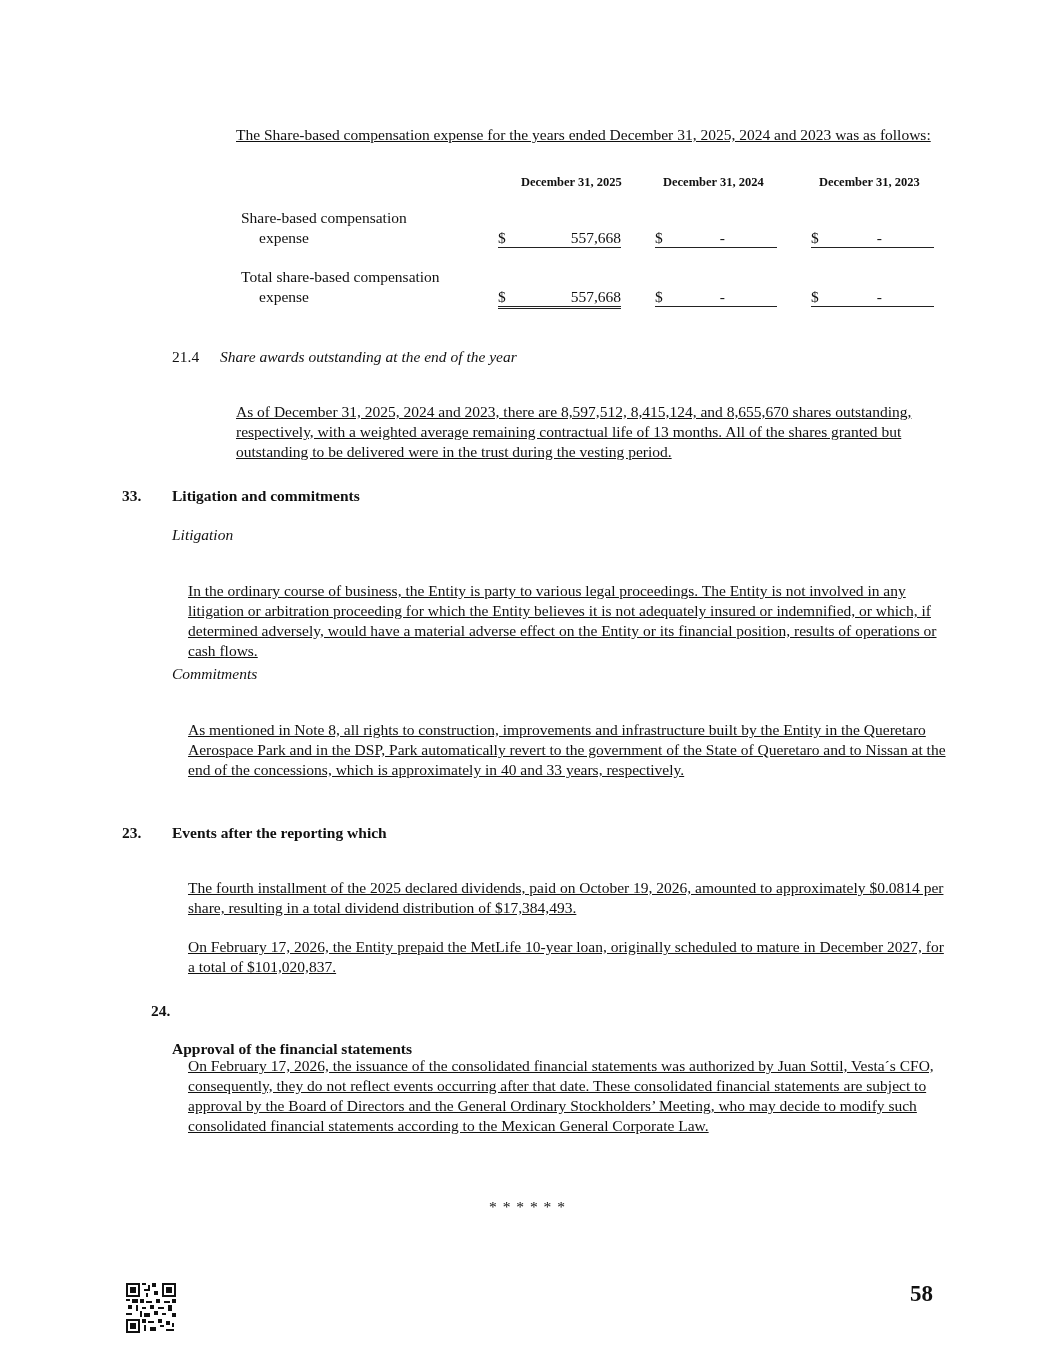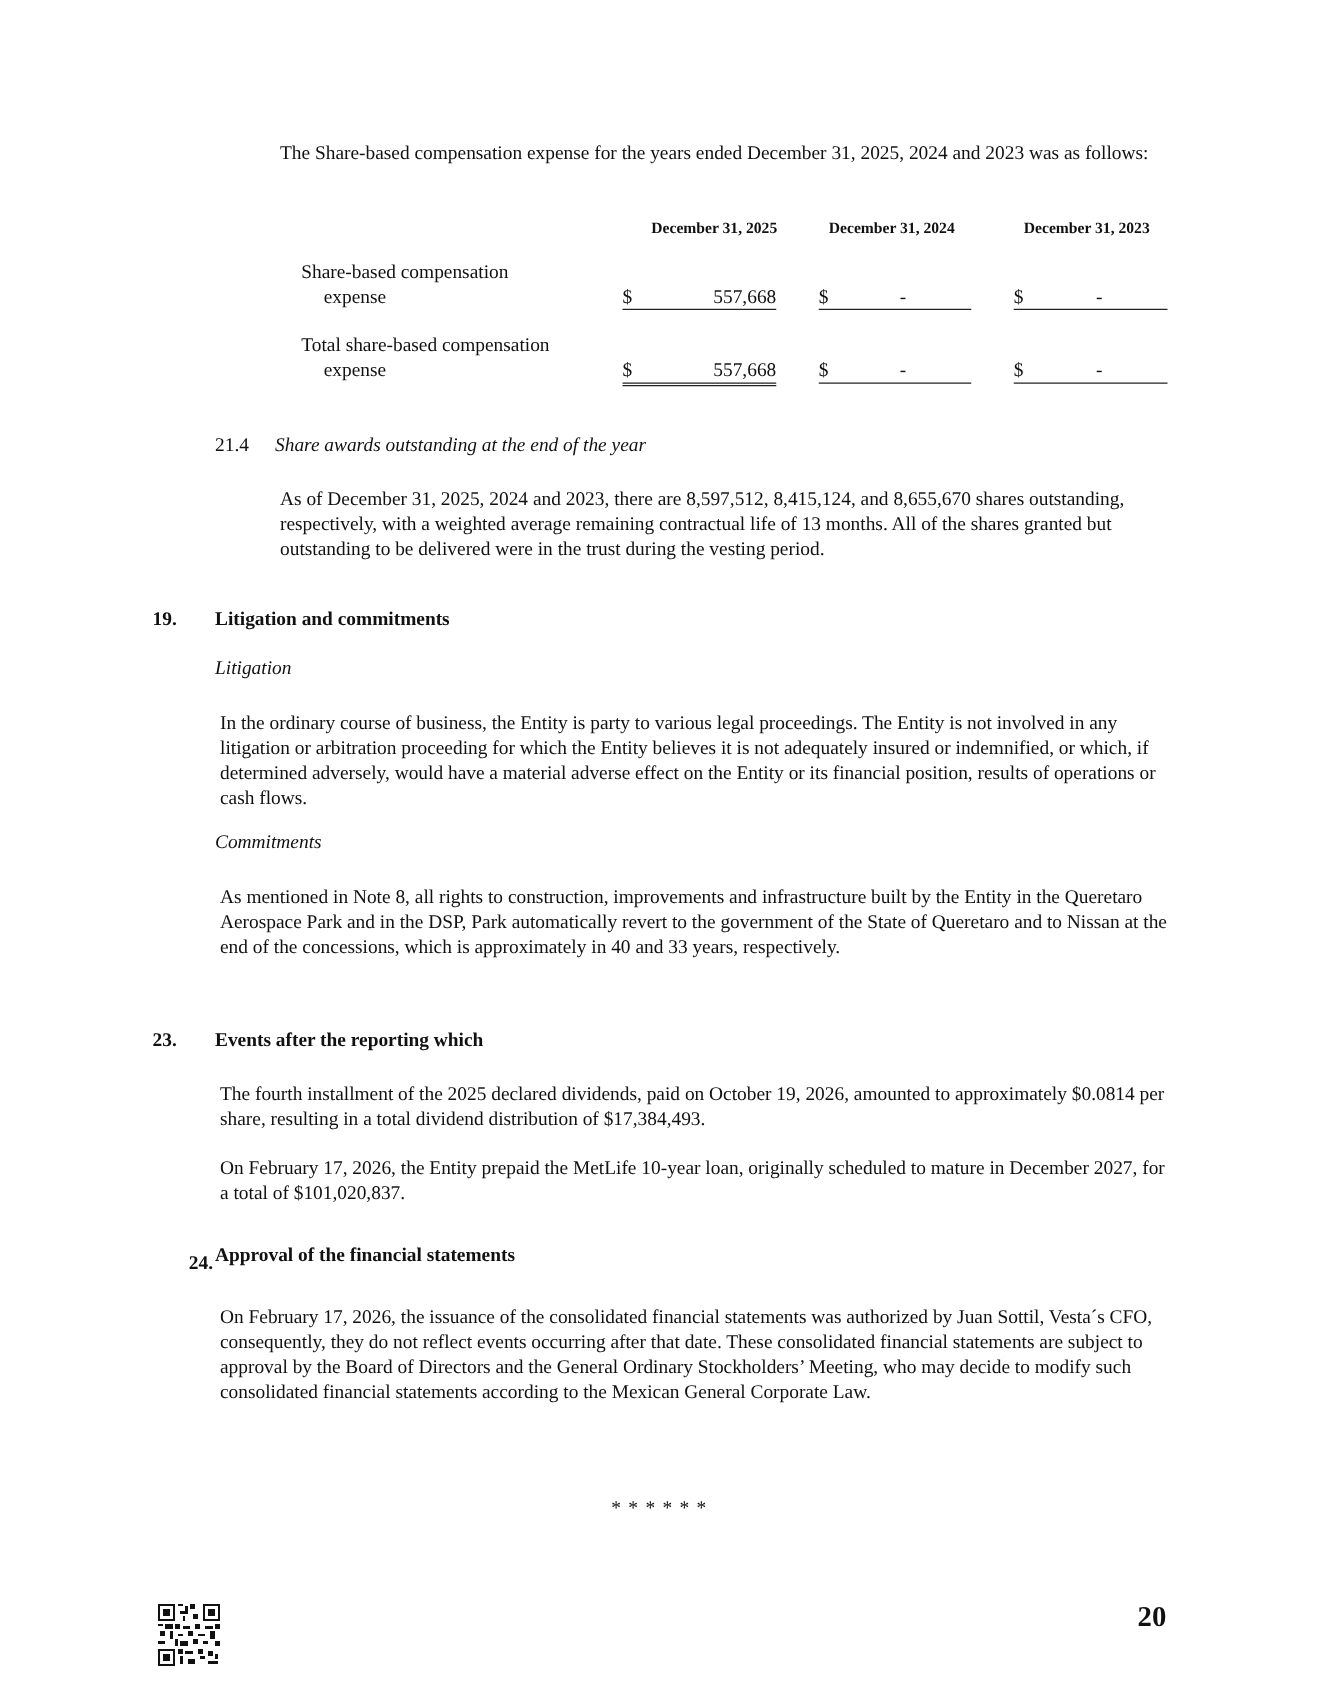--- a/index.html
+++ b/index.html
@@ -2,21 +2,21 @@
 <html><head>
 <meta charset="utf-8">
 <style>
   html, body { margin: 0; padding: 0; background: #ffffff; }
   body {
     width: 1055px; height: 1365px; position: relative; overflow: hidden;
     font-family: "Liberation Serif", "DejaVu Serif", serif;
     color: #111; font-size: 15.5px; line-height: 20px;
   }
   .abs { position: absolute; }
-  p { margin: 4px; }
+  p { margin: 16px; text-decoration: underline; }
   .intro { left: 220px; top: 109px; width: 720px; }
   .colhead { top: 172px; font-weight: bold; font-size: 12.5px; white-space: nowrap; }
   .rowlabel { left: 241px; width: 240px; }
   .rowlabel .l2 { padding-left: 18px; display: block; }
   .cell { height: 20px; border-bottom: 1px solid #222; display: flex; justify-content: space-between; box-sizing: border-box; }
   .cell.double { border-bottom: 3px double #222; }
   .cell .amt { text-align: left; }
   .cell .dash { padding-right: 52px; }
   .sub-num { left: 172px; }
   .sub-title { left: 220px; font-style: italic; }
@@ -69,34 +69,34 @@
 </div>
 <div class="abs cell" style="left:811px; top:287px; width:123px;">
   <span>$</span>
   <span class="dash">-</span>
 </div>
 
 <div class="abs sub-num" style="top:347px;">21.4</div>
 <div class="abs sub-title" style="top:347px;">Share awards outstanding at the end of the year</div>
 <p class="abs para" style="top:386px;">As of December 31, 2025, 2024 and 2023, there are 8,597,512, 8,415,124, and 8,655,670 shares outstanding, respectively, with a weighted average remaining contractual life of 13 months. All of the shares granted but outstanding to be delivered were in the trust during the vesting period.</p>
 
-<div class="abs h-num" style="top:486px;">19.</div>
+<div class="abs h-num" style="top:486px;">33.</div>
 <div class="abs h-title" style="top:486px;text-align:center;">Litigation and commitments</div>
 <div class="abs ital" style="top:525px;">Litigation</div>
 <p class="abs body" style="top:565px;">In the ordinary course of business, the Entity is party to various legal proceedings. The Entity is not involved in any litigation or arbitration proceeding for which the Entity believes it is not adequately insured or indemnified, or which, if determined adversely, would have a material adverse effect on the Entity or its financial position, results of operations or cash flows.</p>
 <div class="abs ital" style="top:664px;">Commitments</div>
 <p class="abs body" style="top:704px;">As mentioned in Note 8, all rights to construction, improvements and infrastructure built by the Entity in the Queretaro Aerospace Park and in the DSP, Park automatically revert to the government of the State of Queretaro and to Nissan at the end of the concessions, which is approximately in 40 and 33 years, respectively.</p>
 
 <div class="abs h-num" style="top:823px;">23.</div>
 <div class="abs h-title" style="top:823px;">Events after the reporting which</div>
 <p class="abs body" style="top:862px;">The fourth installment of the 2025 declared dividends, paid on October 19, 2026, amounted to approximately $0.0814 per share, resulting in a total dividend distribution of $17,384,493.</p>
 <p class="abs body" style="top:921px;">On February 17, 2026, the Entity prepaid the MetLife 10-year loan, originally scheduled to mature in December 2027, for a total of $101,020,837.</p>
 
 <div class="abs h-num" style="top:1001px;margin-left:29px;">24.</div>
-<div class="abs h-title" style="top:995px;">Approval of the financial statements</div>
+<div class="abs h-title" style="top:1039px;">Approval of the financial statements</div>
 <p class="abs body" style="top:1040px;">On February 17, 2026, the issuance of the consolidated financial statements was authorized by Juan Sottil, Vesta´s CFO, consequently, they do not reflect events occurring after that date. These consolidated financial statements are subject to approval by the Board of Directors and the General Ordinary Stockholders’ Meeting, who may decide to modify such consolidated financial statements according to the Mexican General Corporate Law.</p>
 
 <div class="abs stars">* * * * * *</div>
 
 <div class="abs qr">
   <svg width="50" height="50" viewBox="0 0 25 25" shape-rendering="crispEdges">
     <rect width="25" height="25" fill="#fff"></rect>
     <g fill="#111">
       <rect x="0" y="0" width="7" height="7"></rect>
         <rect x="1" y="1" width="5" height="5" fill="#fff"></rect>
@@ -138,13 +138,13 @@
         <rect x="20" y="19" width="2" height="2"></rect>
         <rect x="9" y="21" width="1" height="3"></rect>
         <rect x="12" y="22" width="3" height="2"></rect>
         <rect x="17" y="21" width="2" height="1"></rect>
         <rect x="20" y="23" width="4" height="1"></rect>
         <rect x="23" y="20" width="1" height="2"></rect>
     </g>
   </svg>
 </div>
 
-<div class="abs pagenum">20</div>
+<div class="abs pagenum">58</div>
 
 </body></html>

